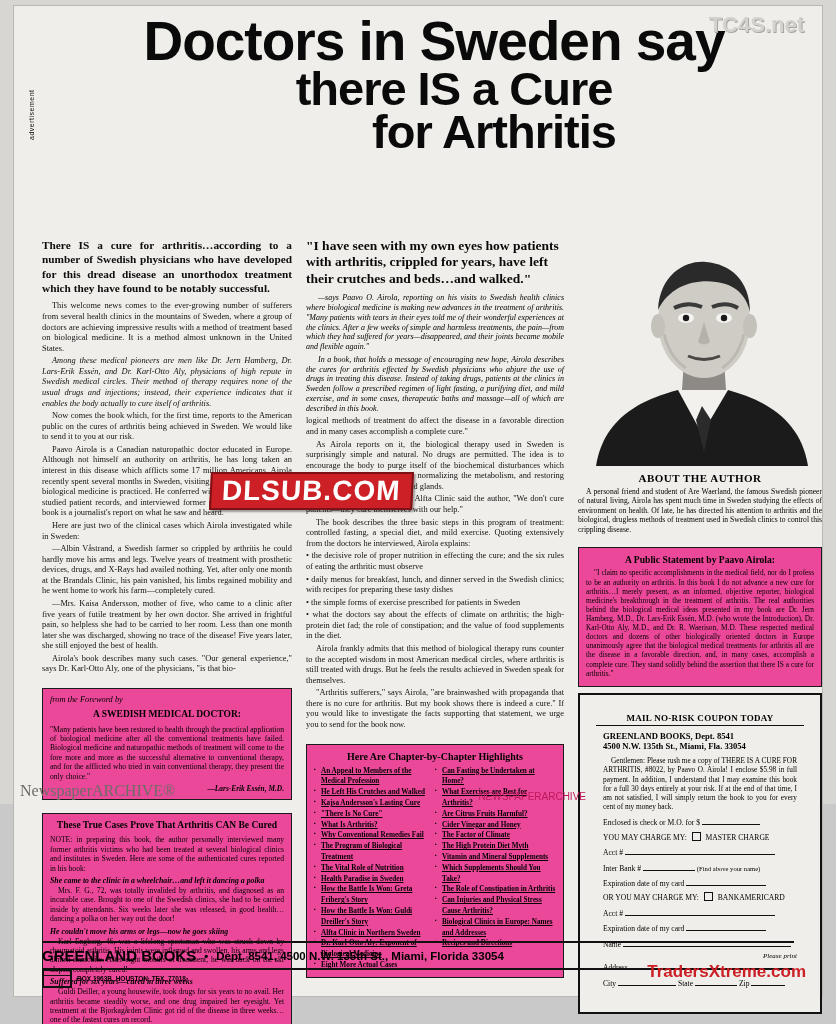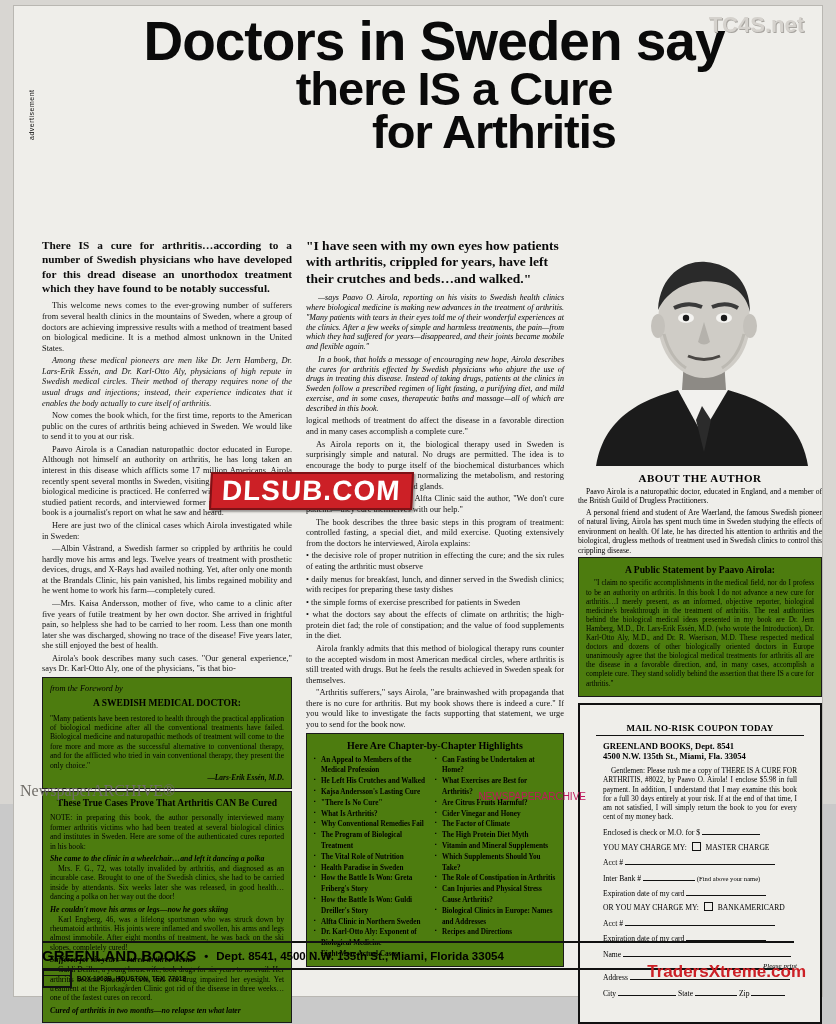--- a/index.html
+++ b/index.html
@@ -124,38 +124,38 @@
     text-align:center;font-weight:bold;font-size:11px;
     letter-spacing:.5px;margin:2px 0 3px 0;
     font-family:"Liberation Serif", serif;
   }
   .about-p{font-size:7.6px;line-height:1.25;text-align:justify;margin:0 0 2px 0;text-indent:8px;}
 
   
   .box{
     border:1px solid #1a1a1a;
     padding:6px 7px;
-    margin-top:2px;
-    background:#4d7c0f;
+    margin-top:13px;
+    background:#ec4899;
   }
   .box-title{
     text-align:center;font-weight:bold;font-size:9.5px;
     line-height:1.2;margin-bottom:4px;
   }
   .box-title.small{font-size:8.4px;font-style:italic;font-weight:normal;text-align:left;}
   .box p{font-size:7.6px;line-height:1.24;text-align:justify;margin:0 0 3px 0;}
   .box p.ind{text-indent:8px;}
   .sig{text-align:right;font-size:7.4px;font-weight:bold;font-style:italic;margin-top:1px;}
   .sub-bold-ital{font-weight:bold;font-style:italic;font-size:7.8px;margin:3px 0 1px 0;}
 
   
   .chap-title{
     text-align:center;font-weight:bold;font-size:10px;margin-bottom:4px;
   }
-  .chaps{display:flex;}
+  .chaps{display:flex;text-decoration:underline;}
   .chaps ul{list-style:none;margin:0;padding:0;width:50%;}
   .chaps li{font-size:7.2px;line-height:1.5;font-weight:bold;padding-left:7px;position:relative;}
   .chaps li:before{content:"\25AA";position:absolute;left:0;top:0;font-size:5px;}
 
   
   .ps-title{text-align:center;font-weight:bold;font-size:9.6px;margin-bottom:3px;}
   .ps p{font-size:7.3px;line-height:1.25;text-align:justify;margin:0 0 2px 0;text-indent:8px;}
 
   
   .coupon{
@@ -326,21 +326,20 @@
 
             <path d="M126 84 L120 104 q6 5 12 0 Z" fill="#b5b2ac"></path>
 
             <path d="M110 118 q16 7 32 0" stroke="#4a4744" stroke-width="3" fill="none"></path>
 
             <path d="M86 96 q6 24 22 34" stroke="#b3b0aa" stroke-width="3" fill="none" opacity=".7"></path>
             <path d="M166 96 q-6 24 -22 34" stroke="#b3b0aa" stroke-width="3" fill="none" opacity=".7"></path>
           </svg>
         </div>
         <div class="about-title">ABOUT THE AUTHOR</div>
-        <p class="about-p">Paavo Airola is a naturopathic doctor, educated in England, and a member of the British Guild of Drugless Practitioners.</p>
         <p class="about-p">A personal friend and student of Are Waerland, the famous Swedish pioneer of natural living, Airola has spent much time in Sweden studying the effects of environment on health. Of late, he has directed his attention to arthritis and the biological, drugless methods of treatment used in Swedish clinics to control this crippling disease.</p>
 
         <div class="box ps">
           <div class="ps-title">A Public Statement by Paavo Airola:</div>
           <p>"I claim no specific accomplishments in the medical field, nor do I profess to be an authority on arthritis. In this book I do not advance a new cure for arthritis…I merely present, as an informed, objective reporter, biological medicine's breakthrough in the treatment of arthritis. The real authorities behind the biological medical ideas presented in my book are Dr. Jern Hamberg, M.D., Dr. Lars-Erik Essén, M.D. (who wrote the Introduction), Dr. Karl-Otto Aly, M.D., and Dr. R. Waerison, M.D. These respected medical doctors and dozens of other biologically oriented doctors in Europe unanimously agree that the biological medical treatments for arthritis all are the disease in a favorable direction, and, in many cases, accomplish a complete cure. They stand solidly behind the assertion that there IS a cure for arthritis."</p>
         </div>
 
         <div class="coupon">
           <div class="coupon-head">MAIL NO-RISK COUPON TODAY</div>
           <div class="coupon-body">

